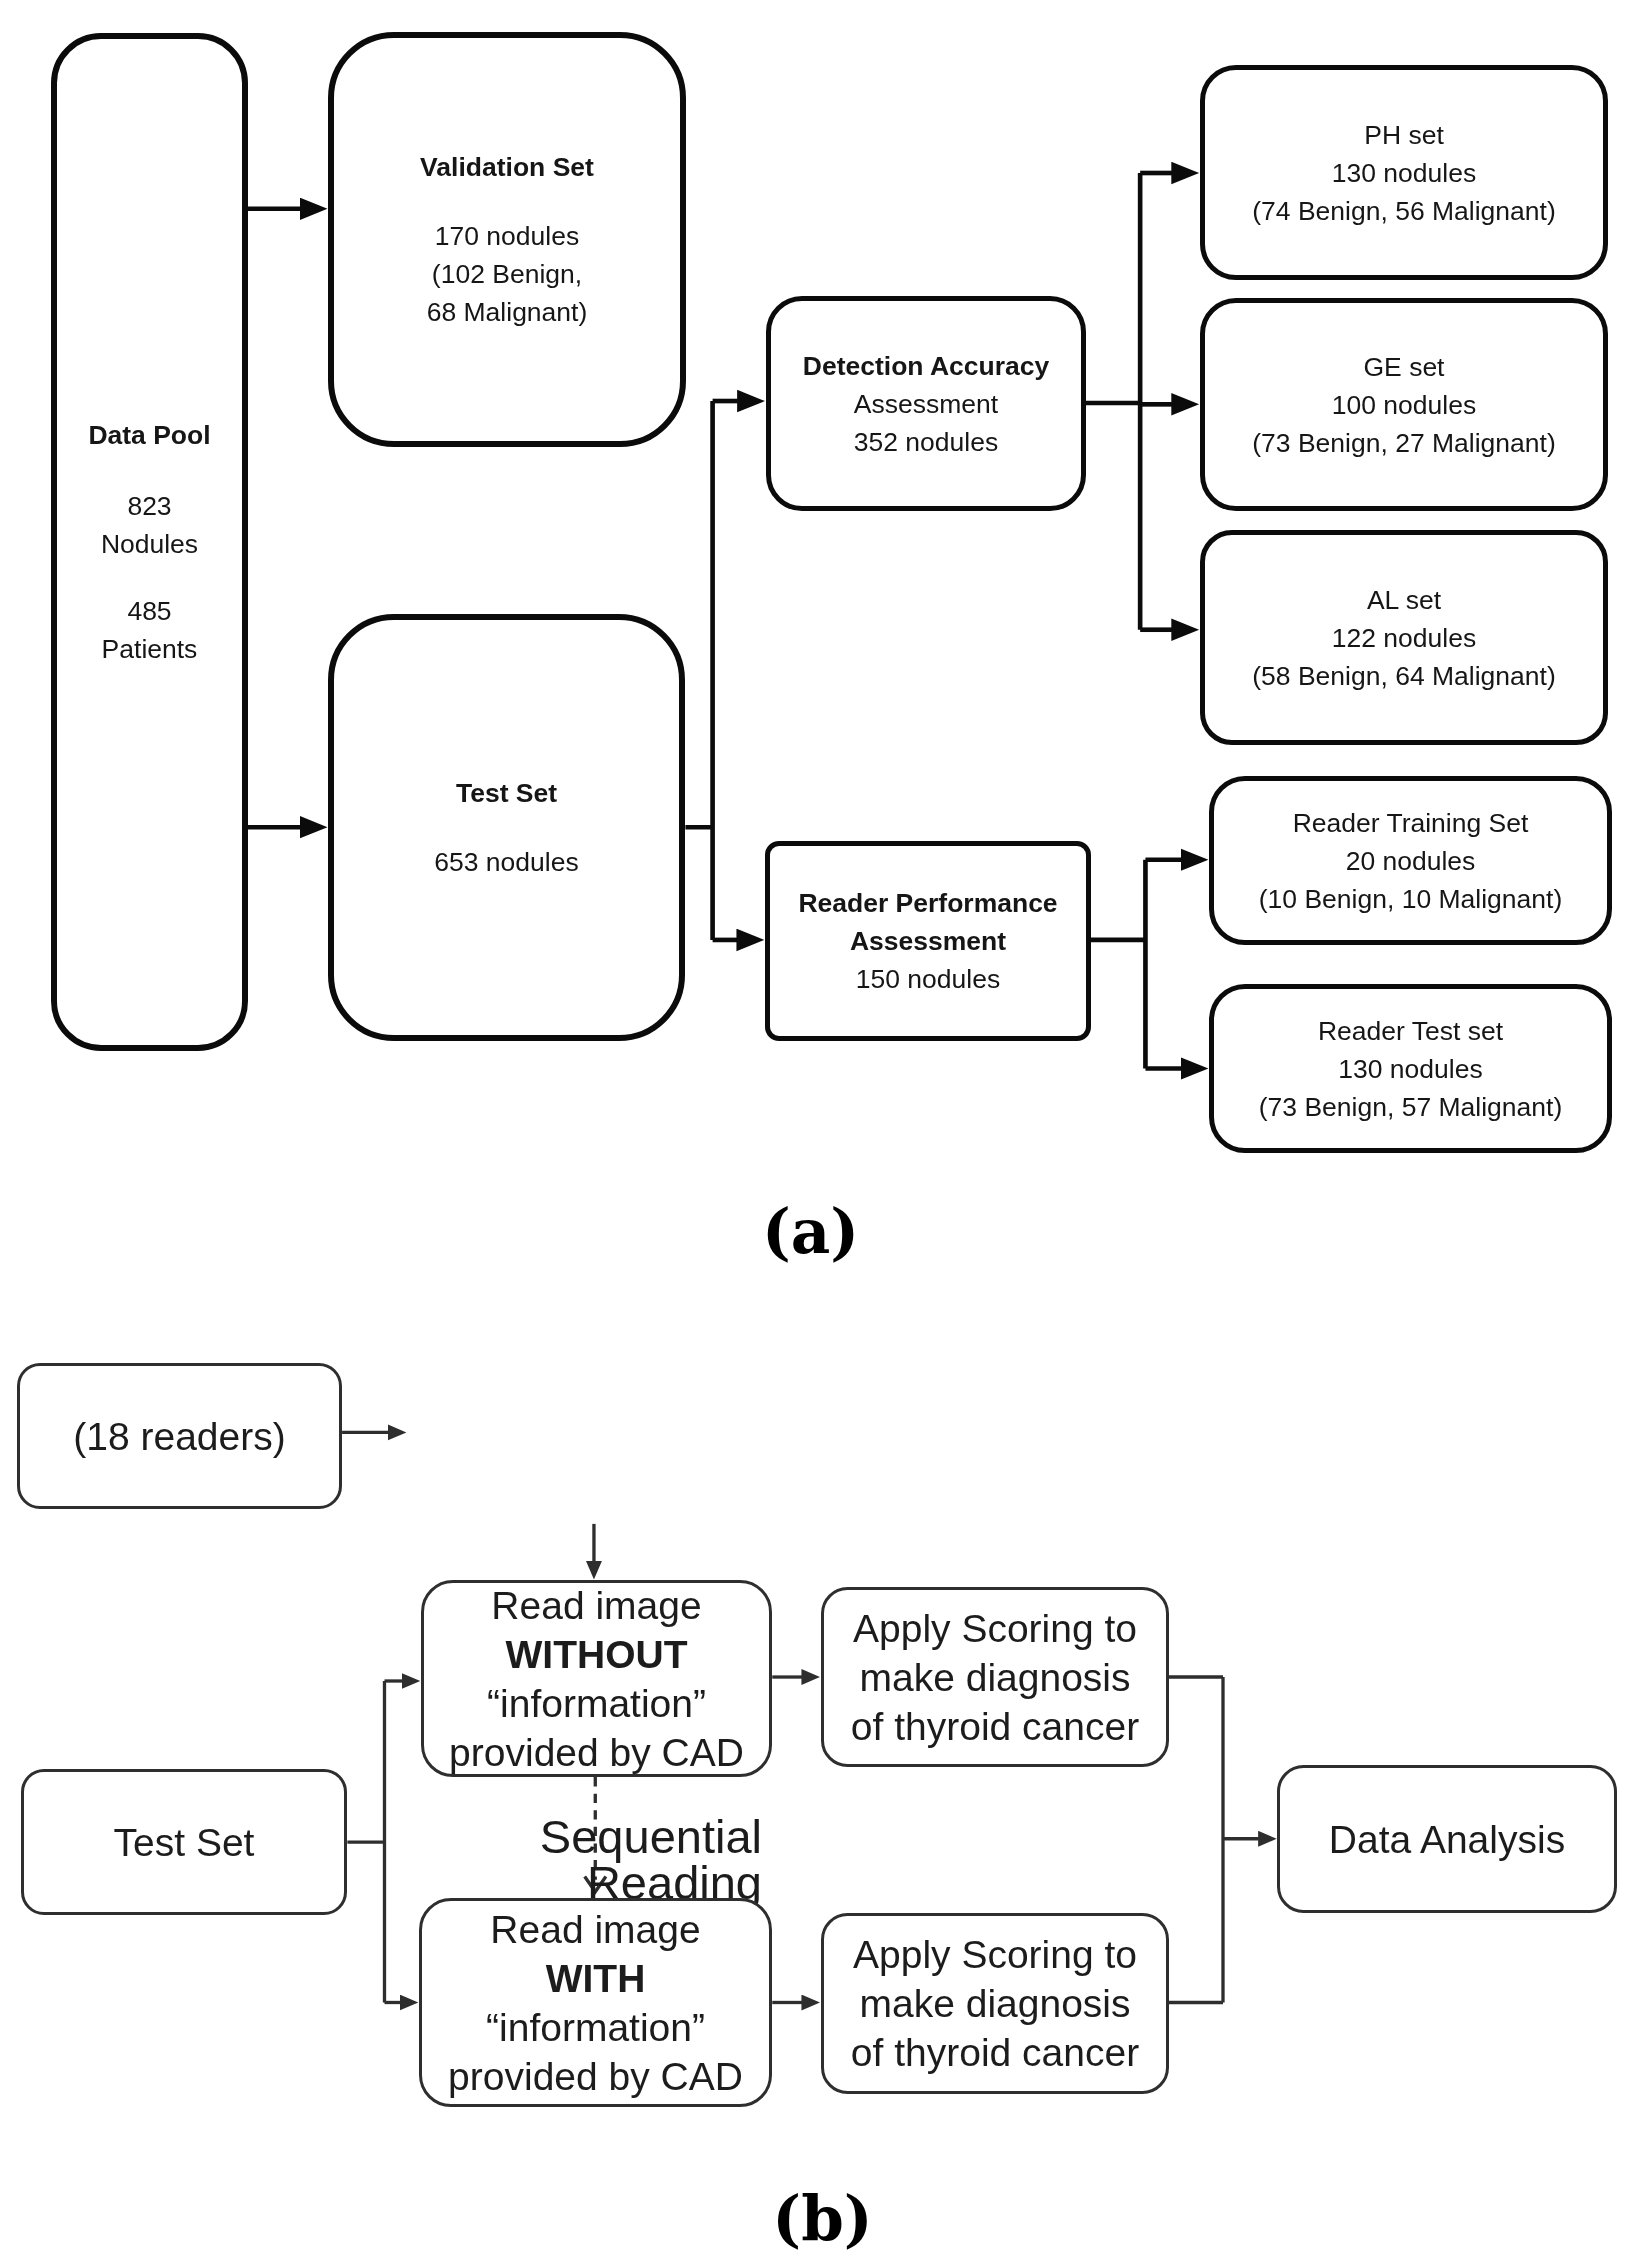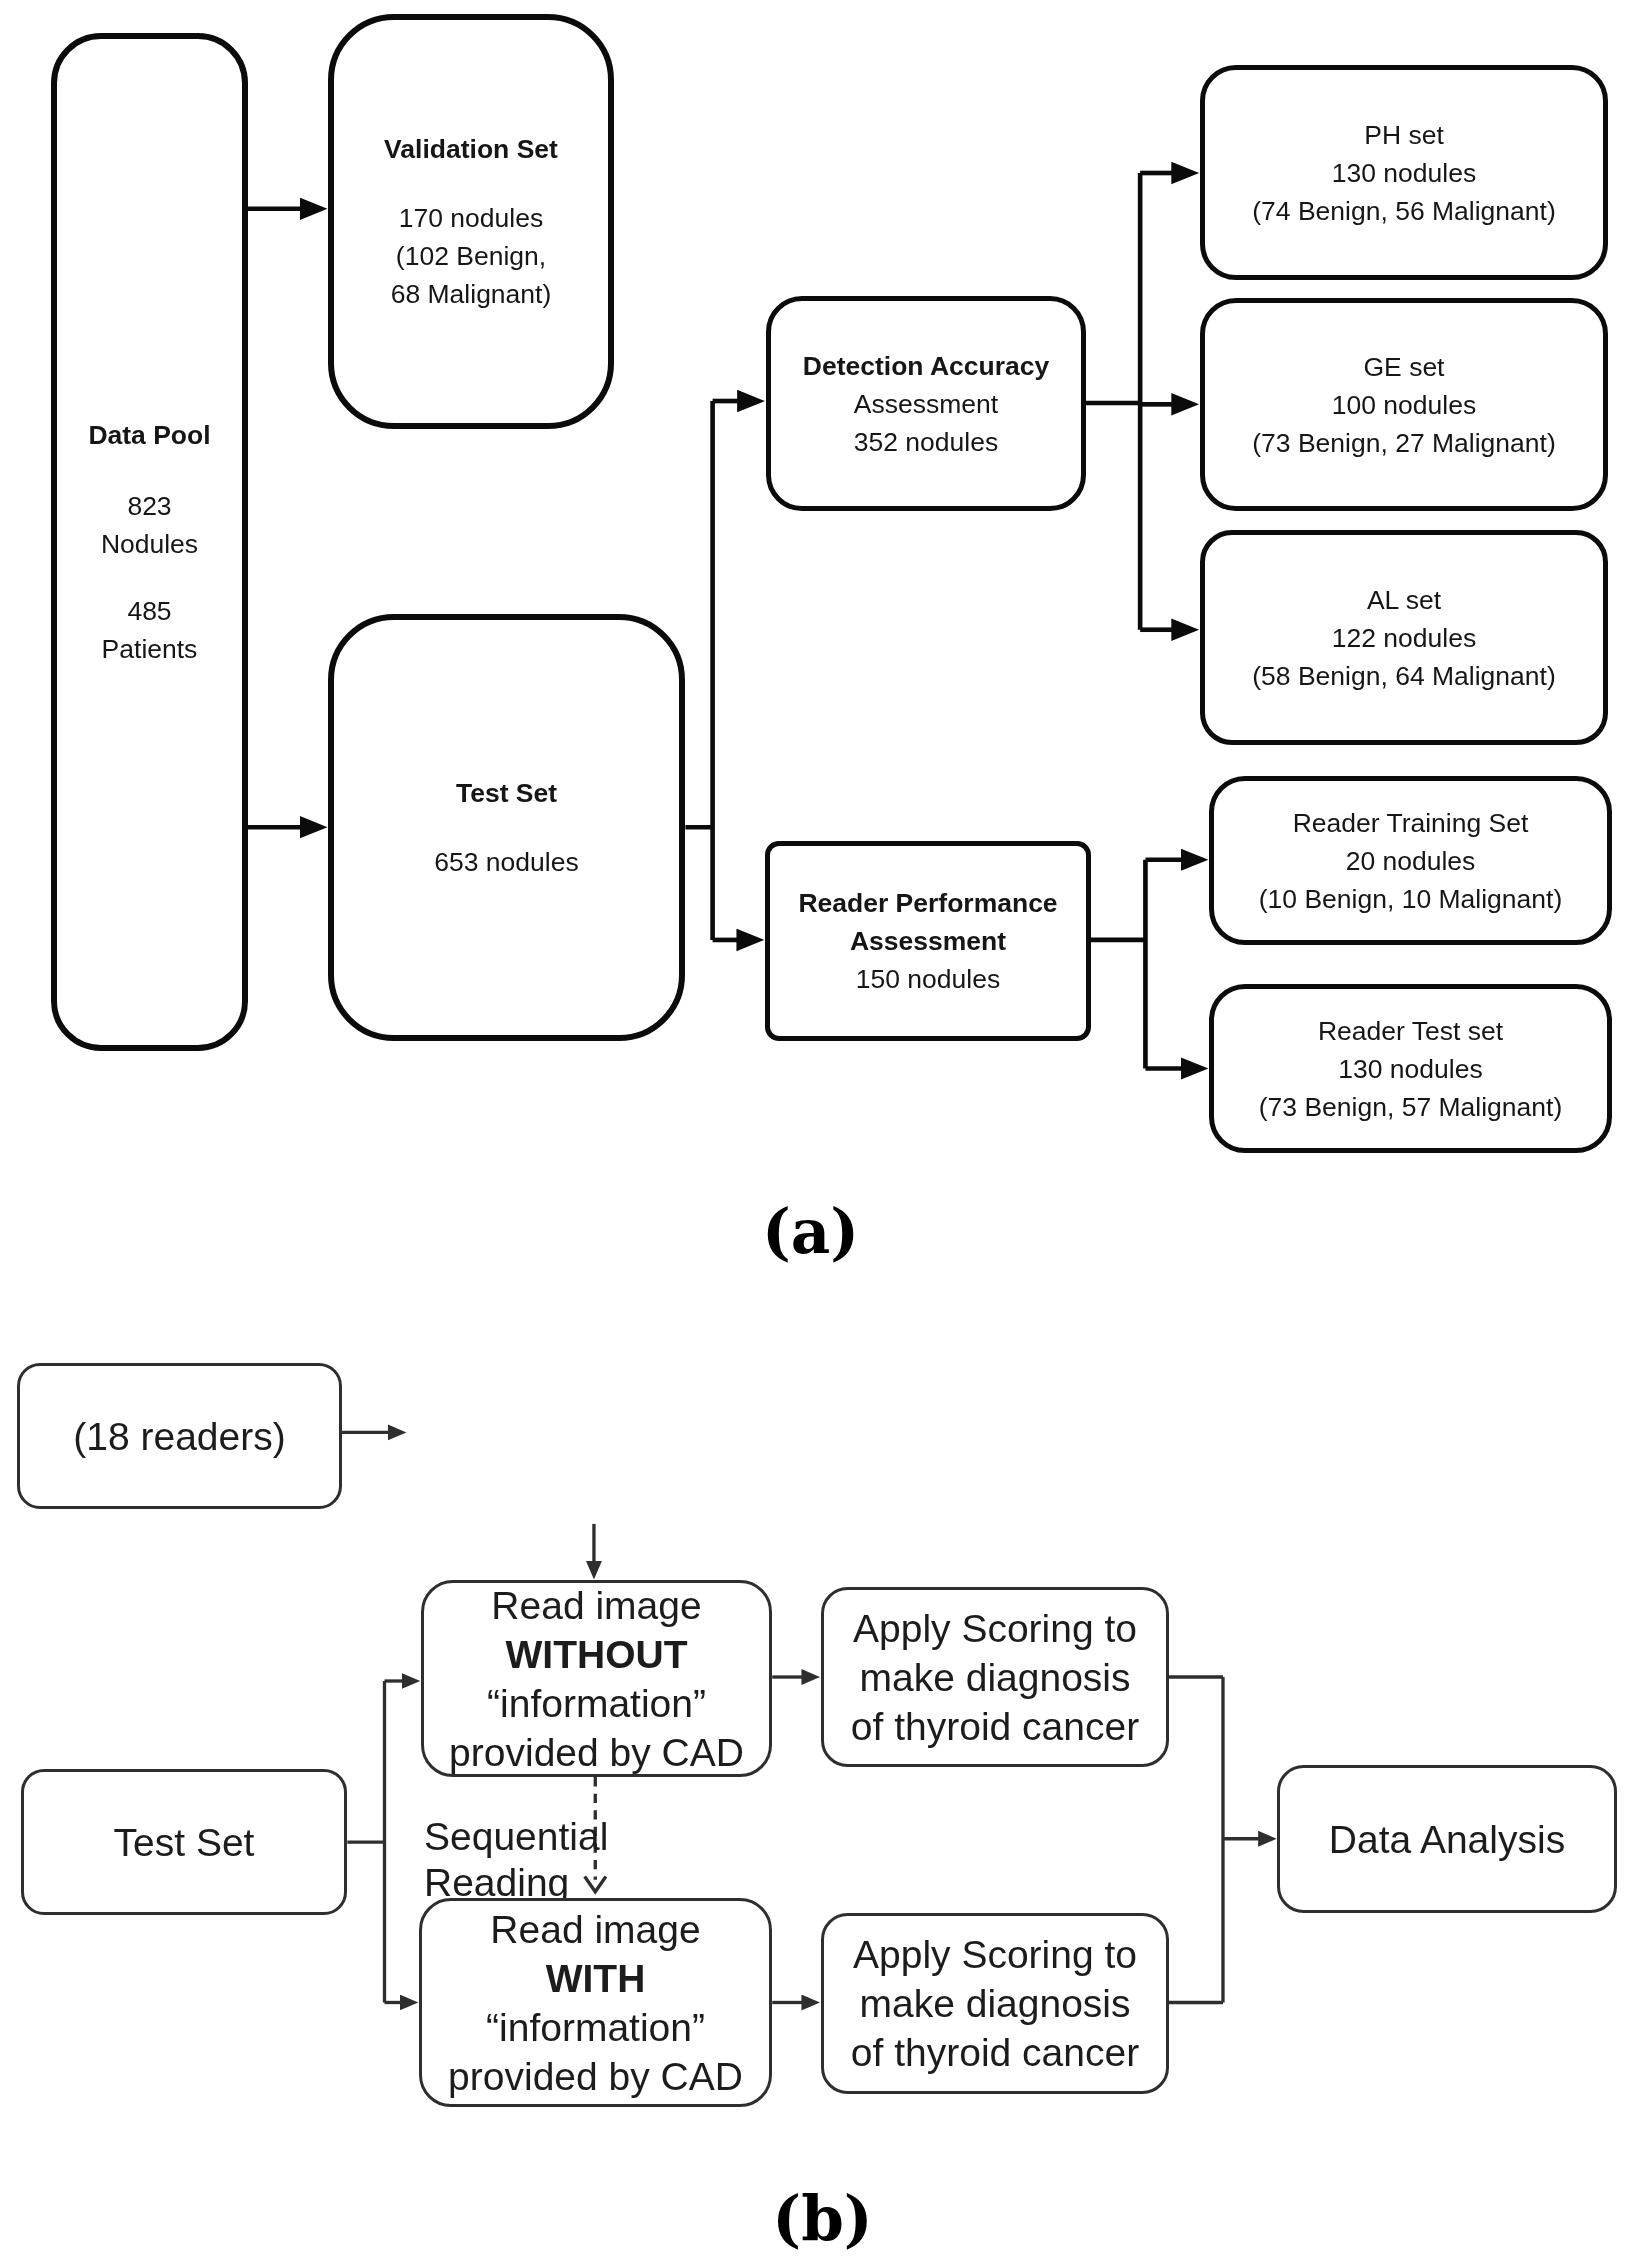--- a/index.html
+++ b/index.html
@@ -12,21 +12,21 @@
     position:absolute;background:#ffffff;box-sizing:border-box;
     display:flex;flex-direction:column;justify-content:center;align-items:center;
     text-align:center;
   }
   .a-box{border:5.3px solid #0b0b0b;color:#161616;font-size:26.5px;line-height:38px;}
   .a-box.thick{border-width:6px;}
   .b-box{border:3.3px solid #2e2e2e;color:#1c1c1c;font-size:39px;line-height:49px;}
   .bold{font-weight:bold;}
   .sp{width:100%;}
   .floating-label{
-    position:absolute;color:#1c1c1c;font-size:39px;line-height:46px;text-align:left;
+    position:absolute;color:#1c1c1c;font-size:47px;line-height:46px;text-align:right;
   }
   .panel-label{
     position:absolute;font-family:"DejaVu Serif", serif;font-weight:bold;
     font-size:61px;line-height:64px;color:#000;text-align:center;
   }
   .line{display:block;width:100%;}
 </style>
 </head>
 <body>
 
@@ -82,21 +82,21 @@
   <div class="box a-box thick" style="left:51px;top:33px;width:197px;height:1018px;border-radius:50px;">
     <span class="line bold">Data Pool</span>
     <span class="sp" style="height:33px;"></span>
     <span class="line">823</span>
     <span class="line">Nodules</span>
     <span class="sp" style="height:29px;"></span>
     <span class="line">485</span>
     <span class="line">Patients</span>
   </div>
 
-  <div class="box a-box thick" style="left:328px;top:14px;width:286px;height:415px;border-radius:66px;">
+  <div class="box a-box thick" style="left:328px;top:32px;width:358px;height:415px;border-radius:66px;">
     <span class="line bold">Validation Set</span>
     <span class="sp" style="height:30.5px;"></span>
     <span class="line">170 nodules</span>
     <span class="line">(102 Benign,</span>
     <span class="line">68 Malignant)</span>
   </div>
 
   <div class="box a-box thick" style="left:328px;top:614px;width:357px;height:427px;border-radius:66px;">
     <span class="line bold">Test Set</span>
     <span class="sp" style="height:30.5px;"></span>

